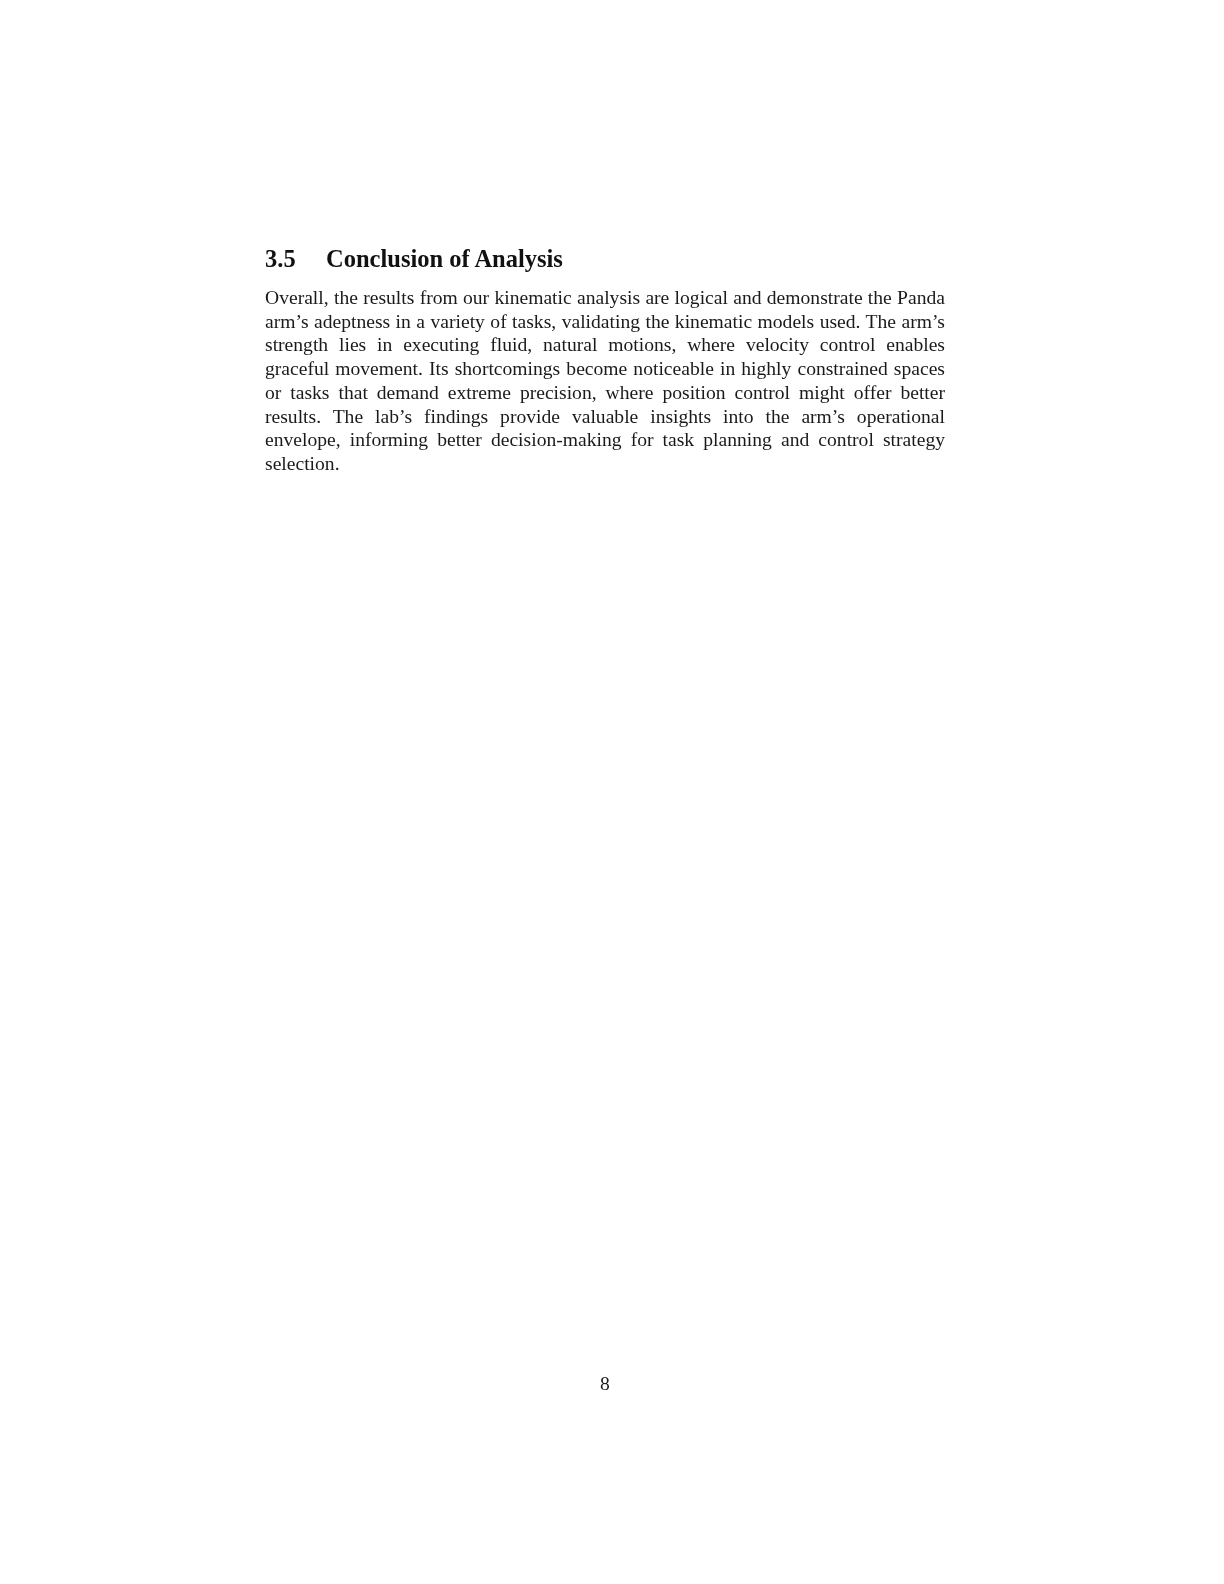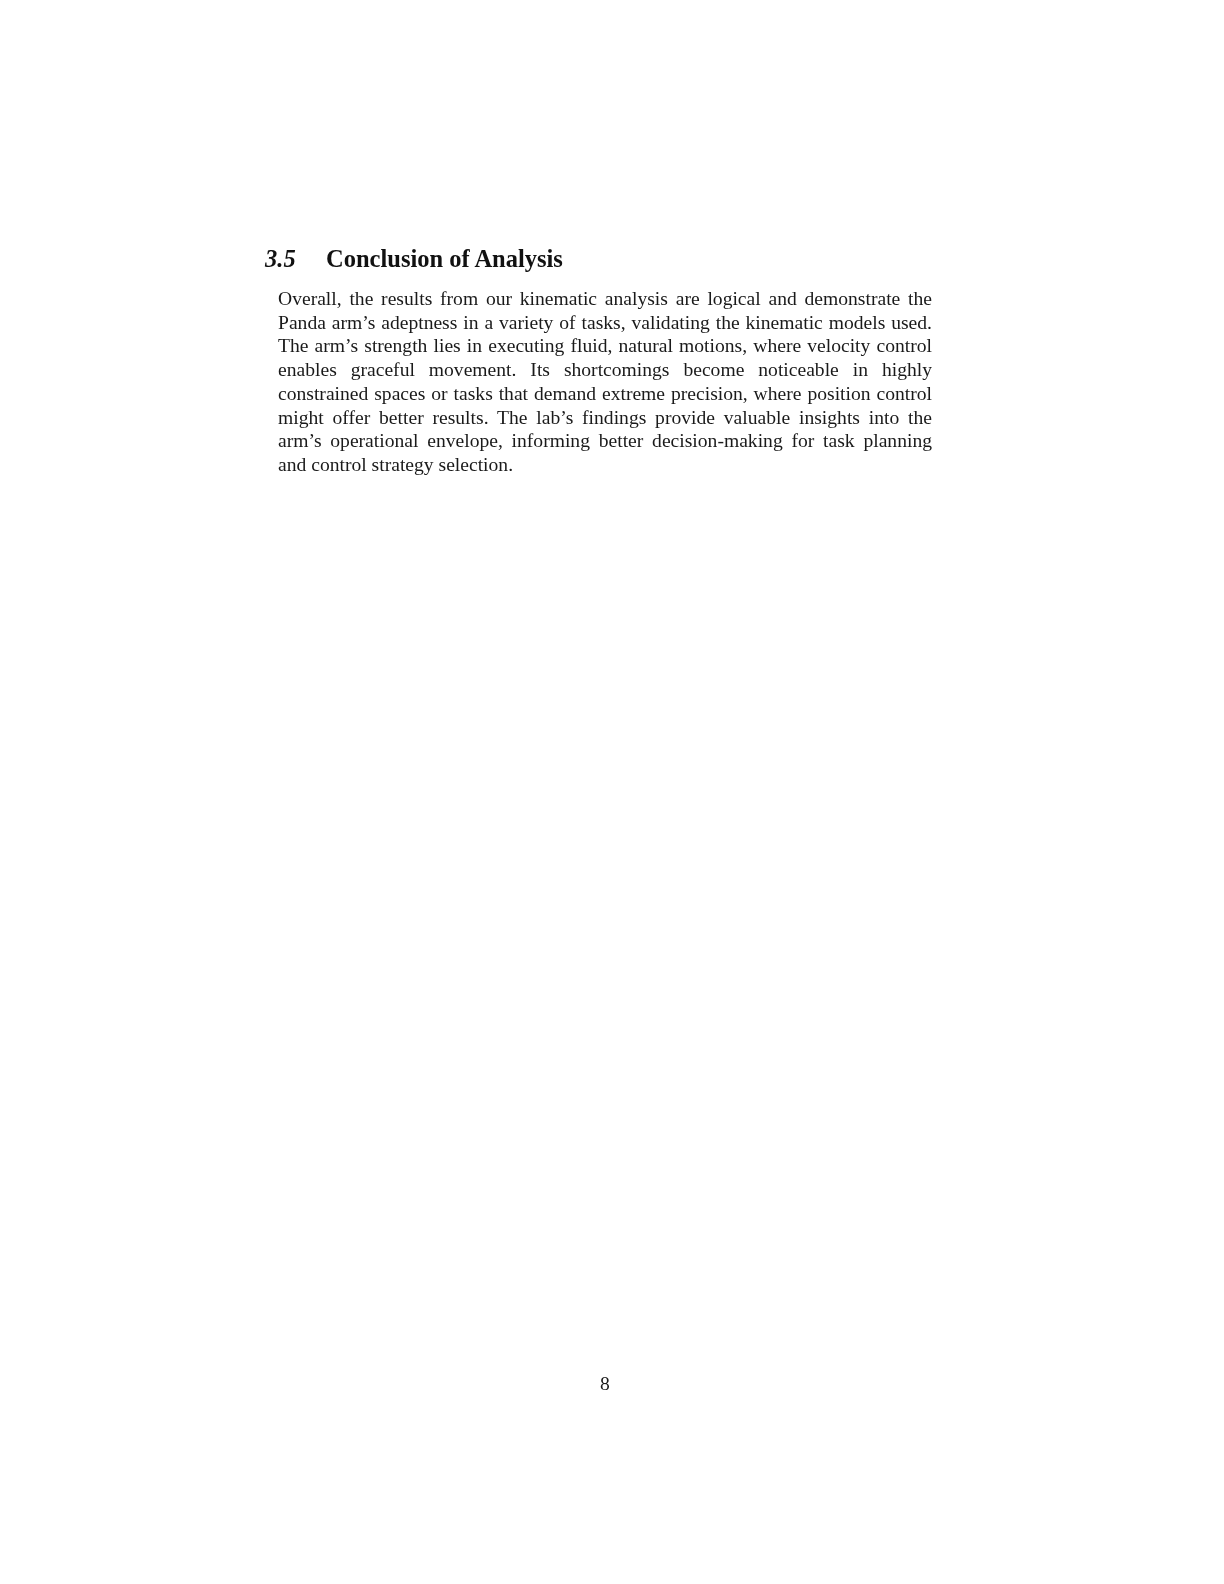--- a/index.html
+++ b/index.html
@@ -33,28 +33,27 @@
     font-weight: bold;
     font-size: 24.5px;
     line-height: 30px;
     margin: 0 0 12px 0;
     white-space: nowrap;
     color: #111;
   }
   .section-number {
     display: inline-block;
     width: 61px;
-    font-style: italic;
   }
   .body-text {
     font-family: "Liberation Serif", "DejaVu Serif", serif;
     font-size: 19.6px;
     line-height: 23.7px;
     text-align: justify;
-    margin: 13px;
+    margin: 0;
     color: #1a1a1a;
   }
   .page-number {
     position: absolute;
     top: 1373px;
     left: 0;
     width: 1210px;
     text-align: center;
     font-family: "Liberation Serif", "DejaVu Serif", serif;
     font-size: 19.6px;

